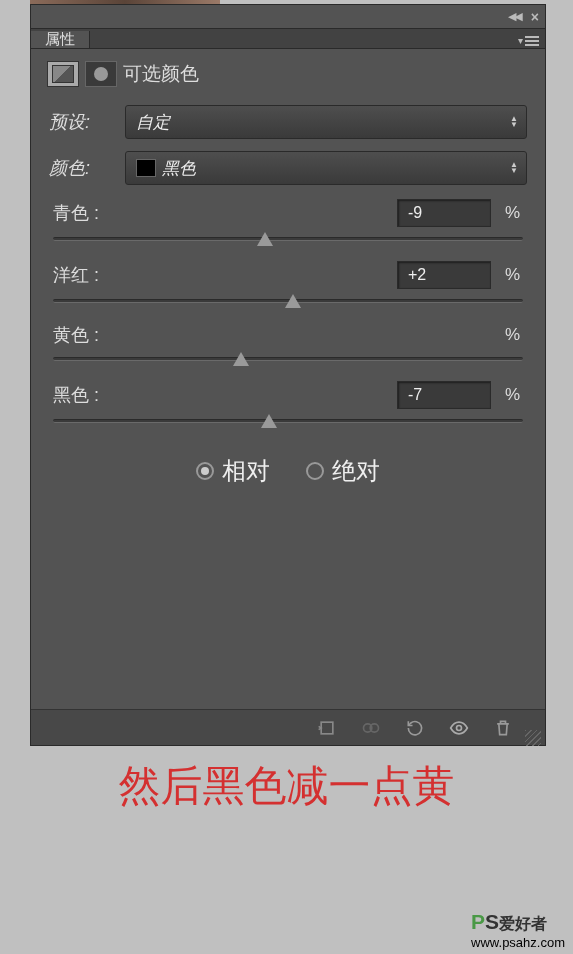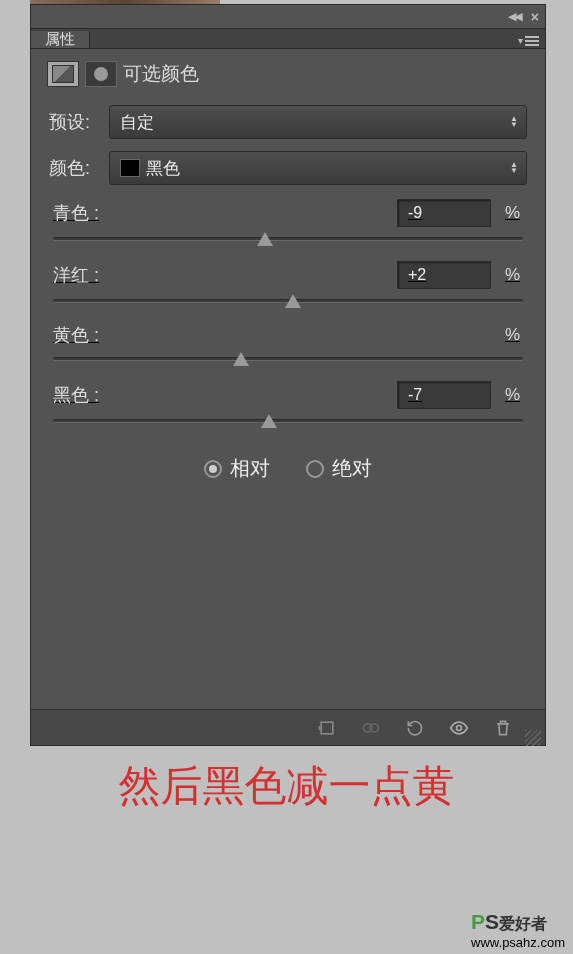--- a/index.html
+++ b/index.html
@@ -120,21 +120,22 @@
       color: #ddd;
       font-size: 19px;
     }
     .content {
       padding: 6px 18px 0 18px;
     }
     .row {
       display: flex;
       align-items: center;
       margin-bottom: 12px;
-      gap: 4px;
+      gap: 20px;
+      font-style: italic;
     }
     .row-label {
       color: #ddd;
       font-size: 18px;
       width: 56px;
     }
     .dropdown {
       flex: 1;
       height: 28px;
       background: linear-gradient(#4e4e4e, #3a3a3a);
@@ -159,21 +160,20 @@
     }
     .swatch {
       width: 20px;
       height: 18px;
       background: #000;
       border: 1px solid #666;
       margin-right: 6px;
     }
     .slider-group {
       margin-top: 12px;
-      text-decoration: underline;
     }
     .slider-row {
       display: flex;
       align-items: center;
       padding: 2px 4px;
     }
     .slider-label {
       color: #ddd;
       font-size: 18px;
       width: 70px;
@@ -241,21 +241,21 @@
       align-items: center;
       justify-content: center;
     }
     .radio-circle.checked::after {
       content: "";
       width: 8px;
       height: 8px;
       background: #ccc;
       border-radius: 50%;
     }
-    .radio-label { color: #eee; font-size: 20px; }
+    .radio-label { color: #eee; font-size: 24px; }
     .bottom-bar {
       position: absolute;
       bottom: 0;
       left: 0;
       right: 0;
       height: 36px;
       background: #484848;
       border-top: 1px solid #333;
       display: flex;
       justify-content: flex-end;

